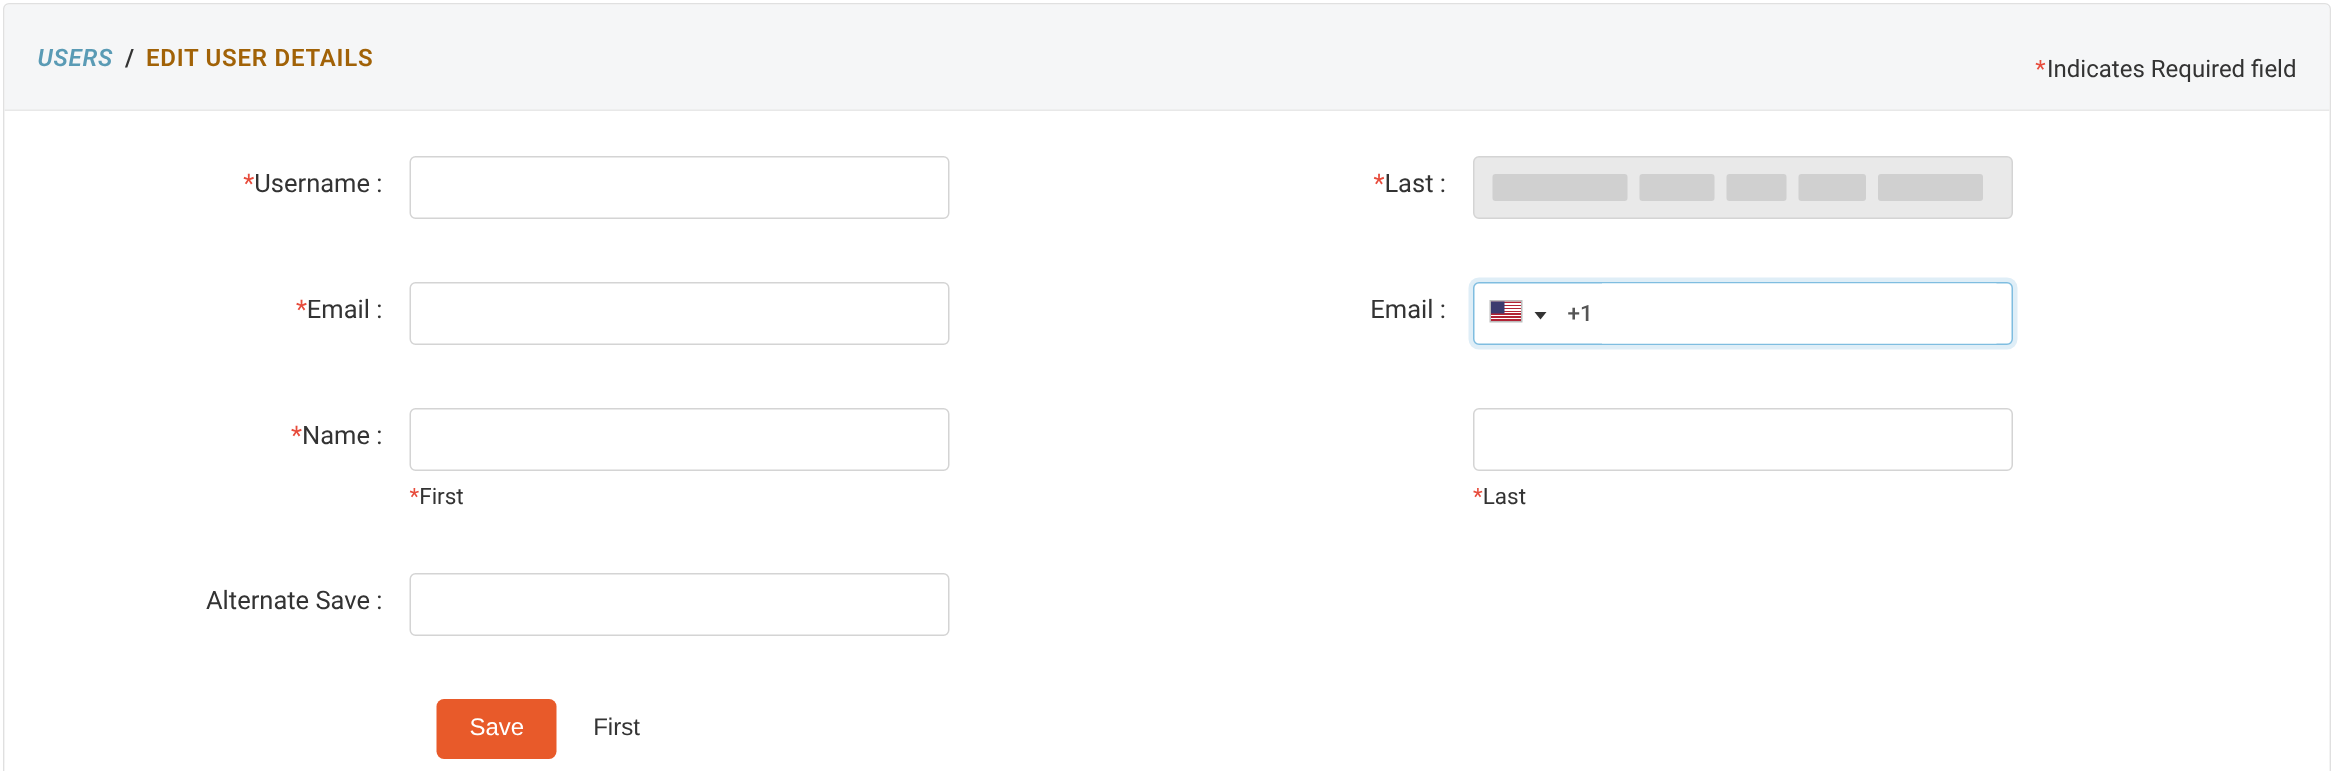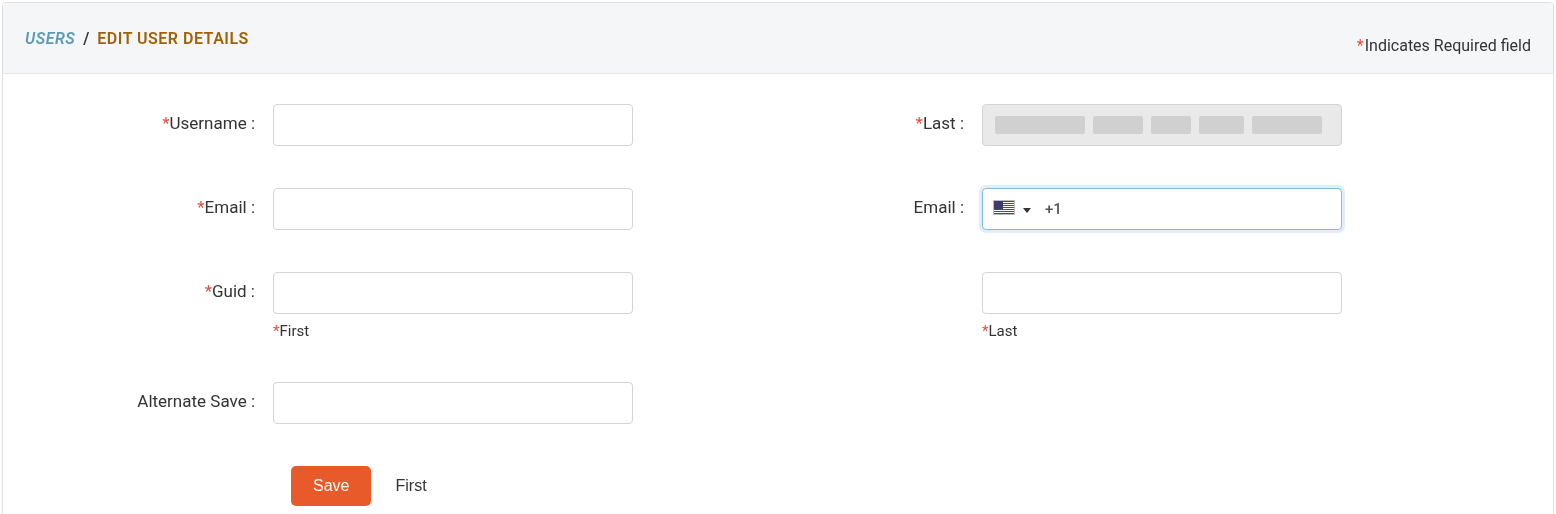--- a/index.html
+++ b/index.html
@@ -275,21 +275,21 @@
             <span class="phone-prefix">+1</span>
             <input type="text" class="phone-input" value="" style="">
           </div>
         </div>
       </div>
     </div>
 
     <div class="form-row">
       <div class="form-col">
         <div class="form-label">
-          <span class="ast">*</span><span>Guid :</span>
+          <span class="ast">*</span><span>Name :</span>
         </div>
         <div class="form-control-wrap">
           <input type="text" class="form-input" value="" style="">
           <div class="sub-label">
             <span class="ast">*</span><span>First</span>
           </div>
         </div>
       </div>
       <div class="form-col">
         <div class="form-label"></div>

